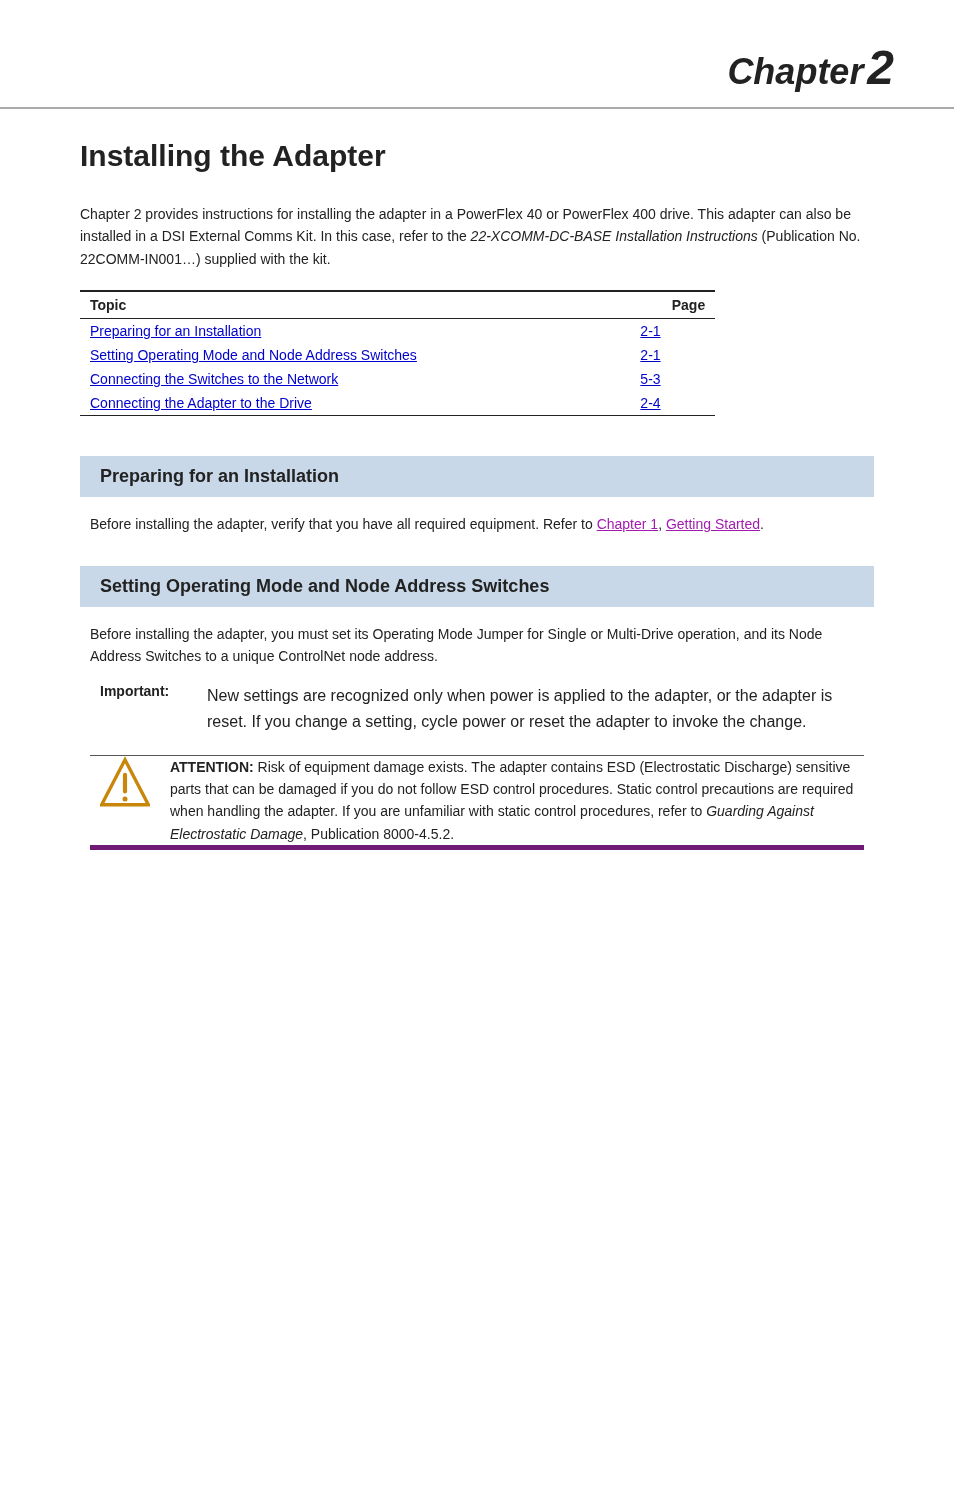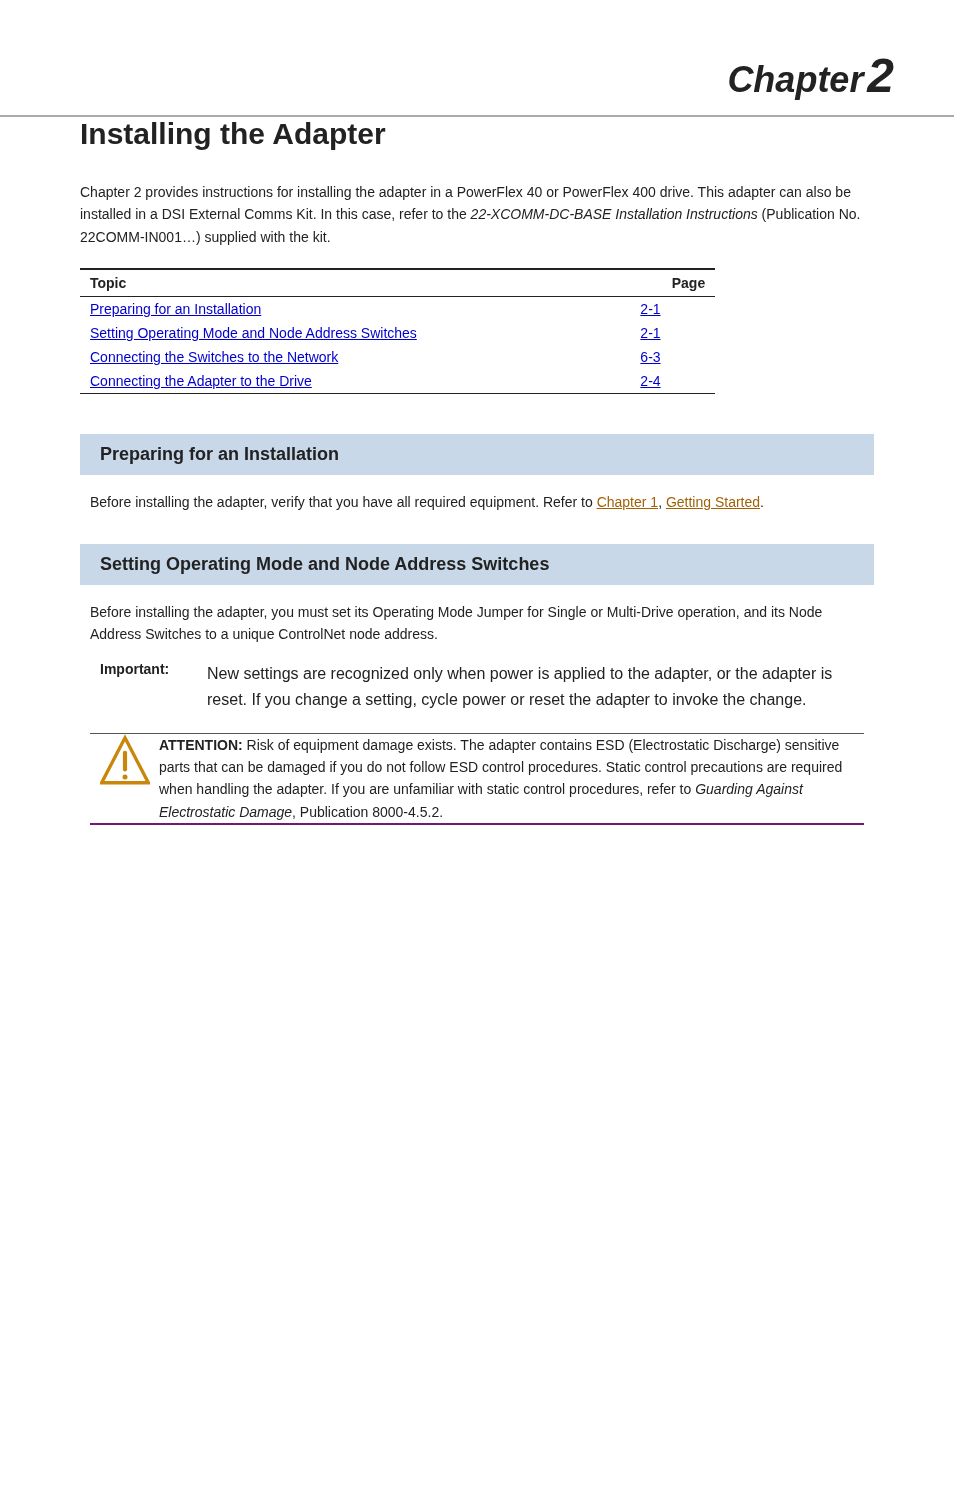--- a/index.html
+++ b/index.html
@@ -21,21 +21,20 @@
       position: relative;
     }
 
     
     .chapter-header {
       text-align: right;
       padding: 40px 60px 0 16px;
       border-bottom: 2px solid #aaa;
       padding-bottom: 12px;
       margin-bottom: 0;
-      margin-top: 8px;
     }
 
     .chapter-label {
       font-size: 36px;
       font-style: italic;
       font-weight: bold;
       color: #222;
     }
 
     .chapter-number {
@@ -48,20 +47,21 @@
     
     .content {
       padding: 0 80px 40px 80px;
     }
 
     
     .page-title {
       font-size: 30px;
       font-weight: bold;
       color: #222;
+      margin-top: 30px;
       margin-bottom: 30px;
     }
 
     
     .intro-text {
       font-size: 14px;
       line-height: 1.6;
       margin-bottom: 20px;
     }
 
@@ -120,21 +120,21 @@
       margin-bottom: 10px;
     }
 
     .section-body p {
       font-size: 14px;
       line-height: 1.6;
       margin-bottom: 10px;
     }
 
     .section-body a {
-      color: #a16207;
+      color: #a21caf;
       text-decoration: underline;
     }
 
     
     .important-note {
       display: flex;
       margin: 16px 0;
       padding-left: 10px;
       gap: 12px;
     }
@@ -147,26 +147,26 @@
     }
 
     .important-text {
       font-size: 16px;
       line-height: 1.6;
     }
 
     
     .attention-box {
       border-top: 1px solid #555;
-      border-bottom: 2px solid #701a75;
+      border-bottom: 5px solid #701a75;
       display: flex;
       align-items: flex-start;
       padding: 0 10px;
       margin-top: 20px;
-      gap: 9px;
+      gap: 20px;
     }
 
     .attention-icon {
       flex-shrink: 0;
       width: 50px;
       height: 55px;
     }
 
     .attention-icon svg {
       width: 50px;
@@ -226,21 +226,21 @@
           </td>
           <td>
             <a href="#">2-1</a>
           </td>
         </tr>
         <tr>
           <td>
             <a href="#">Connecting the Switches to the Network</a>
           </td>
           <td>
-            <a href="#">6-3</a>
+            <a href="#">5-3</a>
           </td>
         </tr>
         <tr>
           <td>
             <a href="#">Connecting the Adapter to the Drive</a>
           </td>
           <td>
             <a href="#">2-4</a>
           </td>
         </tr>

